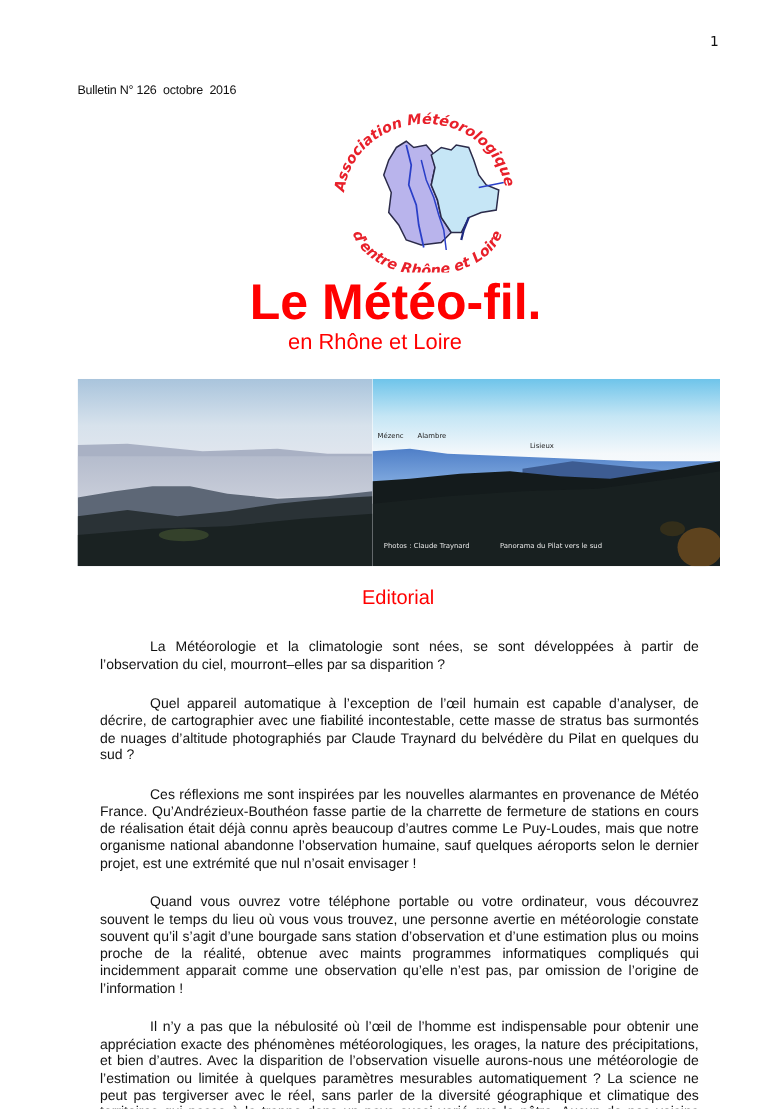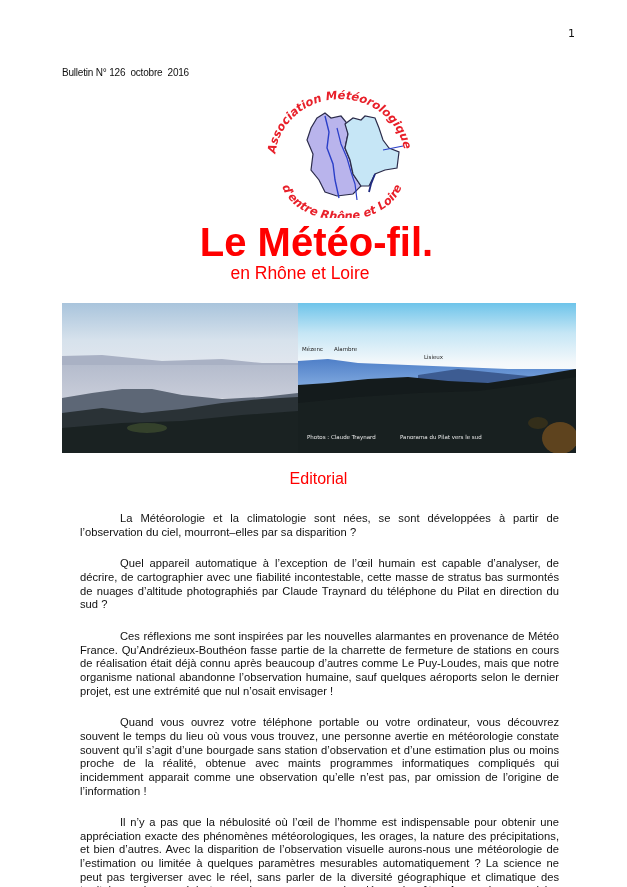--- a/index.html
+++ b/index.html
@@ -206,18 +206,18 @@
   <span class="photo-label label-dark" style="left:272px; top:43px;">Alambre</span>
   <span class="photo-label label-dark" style="left:362px; top:51px;">Lisieux</span>
   <span class="photo-label label-light" style="left:245px; top:131px;">Photos : Claude Traynard</span>
   <span class="photo-label label-light" style="left:338px; top:131px;">Panorama du Pilat vers le sud</span>
 </div>
 
 <div class="editorial-heading">Editorial</div>
 
 <div class="body-text">
   <p>La Météorologie et la climatologie sont nées, se sont développées à partir de l’observation du ciel, mourront–elles par sa disparition ?</p>
-  <p>Quel appareil automatique à l’exception de l’œil humain  est capable d’analyser, de décrire, de cartographier avec une fiabilité incontestable, cette masse de stratus bas surmontés de nuages d’altitude photographiés par Claude Traynard du téléphone du Pilat en direction du sud ?</p>
+  <p>Quel appareil automatique à l’exception de l’œil humain  est capable d’analyser, de décrire, de cartographier avec une fiabilité incontestable, cette masse de stratus bas surmontés de nuages d’altitude photographiés par Claude Traynard du belvédère du Pilat en quelques du sud ?</p>
   <p>Ces réflexions me sont inspirées par les nouvelles alarmantes en provenance de Météo France. Qu’Andrézieux-Bouthéon fasse partie de la charrette de fermeture de stations en cours de réalisation était déjà connu après beaucoup d’autres comme Le Puy-Loudes, mais que notre organisme national abandonne l’observation humaine, sauf quelques aéroports selon le dernier projet, est une extrémité que nul n’osait envisager !</p>
   <p>Quand vous ouvrez votre téléphone portable ou votre ordinateur, vous découvrez souvent le temps du lieu où vous vous trouvez, une personne avertie en météorologie constate souvent qu’il s’agit d’une bourgade sans station d’observation et d’une estimation plus ou moins proche de la réalité, obtenue avec maints programmes informatiques compliqués qui incidemment apparait comme une observation qu’elle n’est pas, par omission de l’origine de l’information !</p>
   <p>Il n’y a pas que la nébulosité où l’œil de l’homme est indispensable pour obtenir une appréciation exacte des phénomènes météorologiques, les orages, la nature des précipitations, et bien d’autres. Avec la disparition de l’observation visuelle aurons-nous une météorologie de l’estimation ou limitée à quelques paramètres mesurables automatiquement ? La science ne peut pas tergiverser avec le réel, sans parler de la diversité géographique et climatique des territoires qui passe à la trappe dans un pays aussi varié que le nôtre. Aucun de nos voisins européens n’a choisi une telle orientation, Météo France devrait s’interroger sur son attitude solitaire ?</p>
   <div class="signature">Gérard Staron</div>
 </div>
 
 </body></html>

